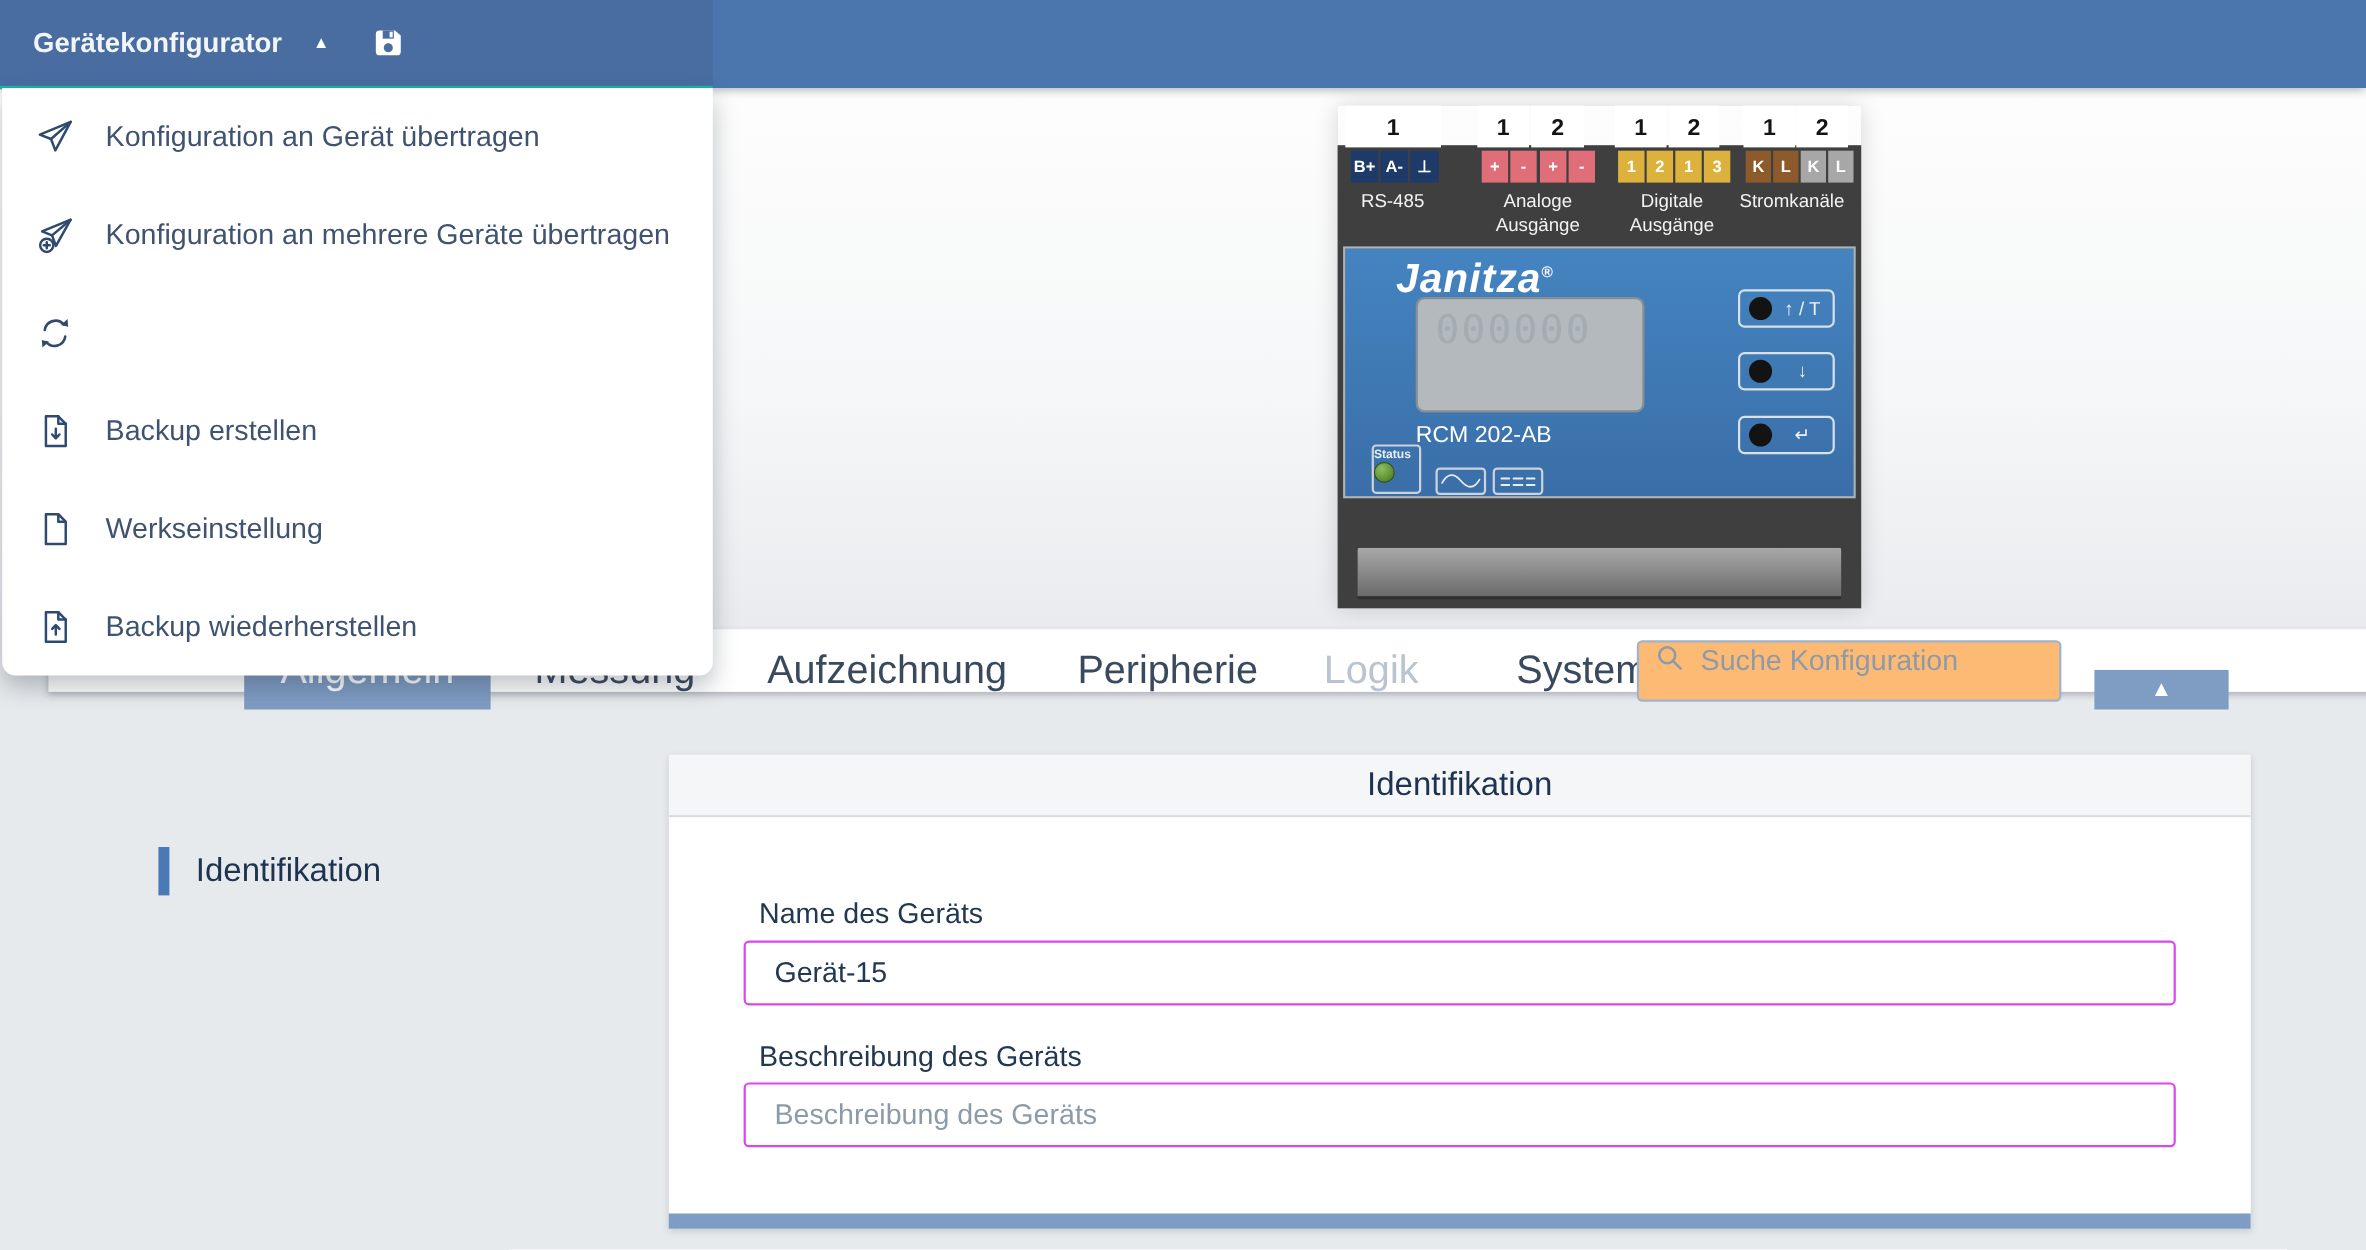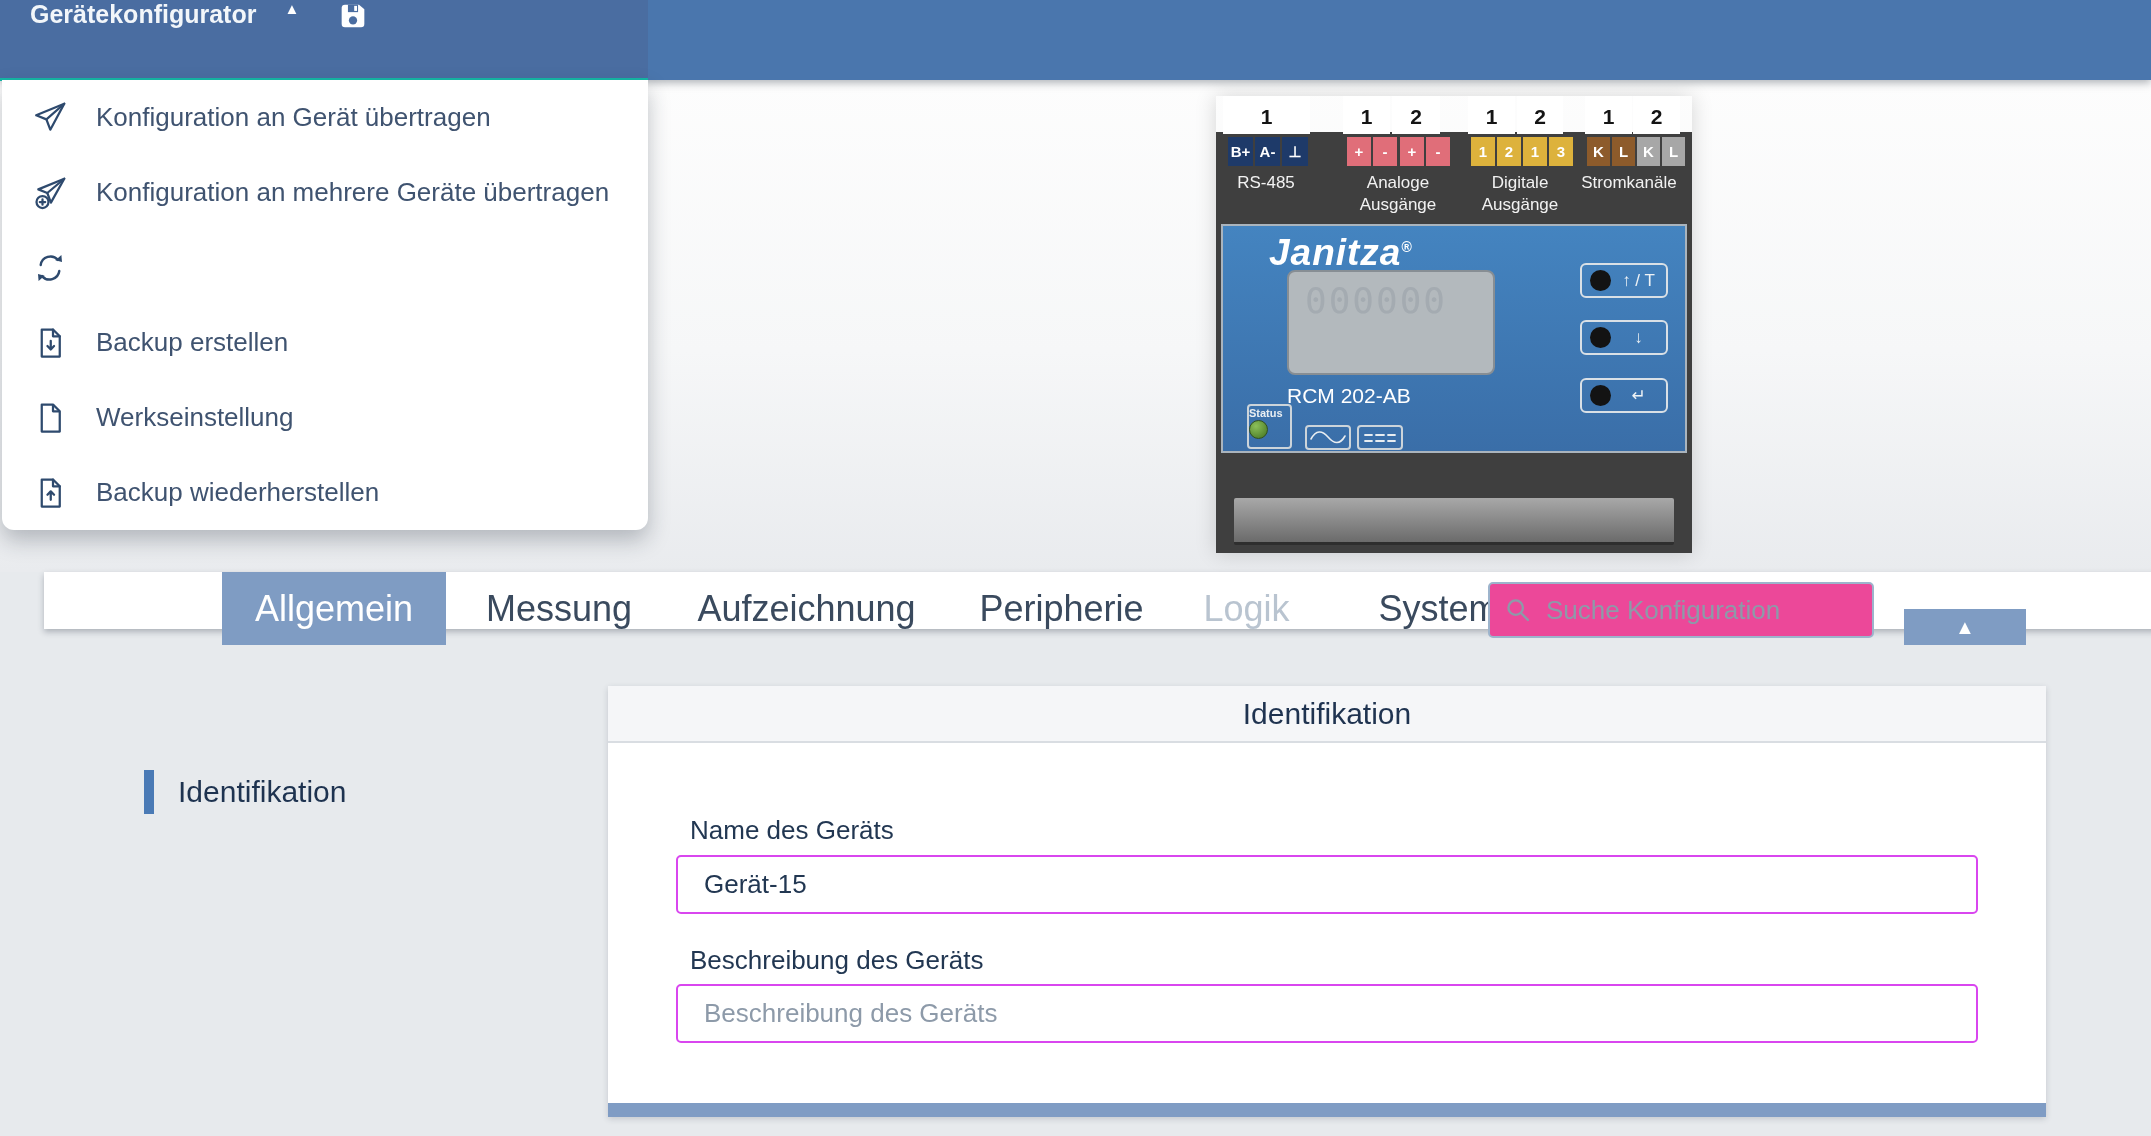--- a/index.html
+++ b/index.html
@@ -7,27 +7,27 @@
        font-family:"Liberation Sans",sans-serif;background:#e7eaed;}
 
   
   .upper-bg{position:absolute;left:0;top:80px;width:2151px;height:492px;
     background:linear-gradient(180deg,#fdfdfd 0%,#f6f7f8 55%,#e9ebee 100%);z-index:0;}
 
   
   .topbar{position:absolute;left:0;top:0;width:2151px;height:80px;background:#4a76ad;
     box-shadow:0 3px 8px rgba(35,45,60,.35);z-index:5;}
   .menu-anchor{position:absolute;left:0;top:0;width:648px;height:78px;background:#4a6da1;
-    border-bottom:3px solid #14b8a6;display:flex;}
+    border-bottom:3px solid #14b8a6;display:flex;align-items:center;}
   .menu-title{margin-left:30px;font-size:25px;font-weight:700;color:#f2f6fa;}
   .menu-caret{margin-left:28px;font-size:15px;color:#ffffff;}
   .save-btn{margin-left:38px;width:32px;height:32px;}
 
   
-  .menu-panel{position:absolute;left:2px;top:80px;width:646px;height:450px;background:#ffffff;
+  .menu-panel{position:absolute;left:2px;top:80px;width:646px;height:534px;background:#ffffff;
     border-radius:0 0 12px 12px;box-shadow:0 10px 22px rgba(30,40,55,.28);z-index:6;
     display:flex;flex-direction:column;}
   .menu-item{flex:1;display:flex;align-items:center;padding-left:30px;cursor:pointer;}
   .menu-item .mi{width:36px;height:36px;color:#2e4a6e;flex:none;}
   .menu-item .mi svg{width:36px;height:36px;}
   .menu-item .ml{margin-left:28px;font-size:26px;color:#3f5370;}
 
   
   .device{position:absolute;left:1216px;top:96px;width:476px;height:457px;z-index:1;
     box-shadow:0 0 20px rgba(0,0,0,.16);}
@@ -62,22 +62,22 @@
   .rail{position:absolute;left:18px;top:402px;width:440px;height:44px;border-radius:2px;
     background:linear-gradient(180deg,#a8a8a8,#6b6b6b);border-bottom:3px solid #2e2e2e;}
 
   
   .tabrow{position:absolute;left:0;top:572px;width:2151px;height:57px;background:#ffffff;
     box-shadow:0 3px 6px rgba(40,50,65,.3);z-index:2;margin-left:44px;}
   .tab{position:absolute;top:0;height:73px;line-height:73px;text-align:center;font-size:36px;
     font-weight:300;color:#3a4a5e;cursor:pointer;}
   .tab.selected{background:#7f9cc3;color:#ffffff;}
   .tab.disabled{color:#b9c4d0;cursor:default;}
-  .searchbox{position:absolute;left:1444px;top:10px;width:382px;height:52px;background:#ec4899;
-    border:2px solid #9db4cc;border-radius:5px;display:flex;align-items:center;}
+  .searchbox{position:absolute;left:1444px;top:10px;width:382px;height:52px;background:#fdba74;
+    border:2px solid #9db4cc;border-radius:5px;display:flex;align-items:flex-start;}
   .searchbox svg{width:28px;height:28px;margin-left:14px;flex:none;}
   .searchbox input{flex:1;border:none;outline:none;font-size:26px;color:#223752;
     font-family:"Liberation Sans",sans-serif;margin-left:12px;background:transparent;}
   .searchbox input::placeholder{color:#8d9aa9;opacity:1;}
   .collapse-btn{position:absolute;left:1860px;top:37px;width:122px;height:36px;background:#7f9cc3;
     color:#ffffff;text-align:center;font-size:20px;line-height:36px;cursor:pointer;}
 
   
   .side-item{position:absolute;left:144px;top:770px;display:flex;align-items:center;cursor:pointer;z-index:1;}
   .side-bar{width:10px;height:44px;background:#4a7ab5;}

